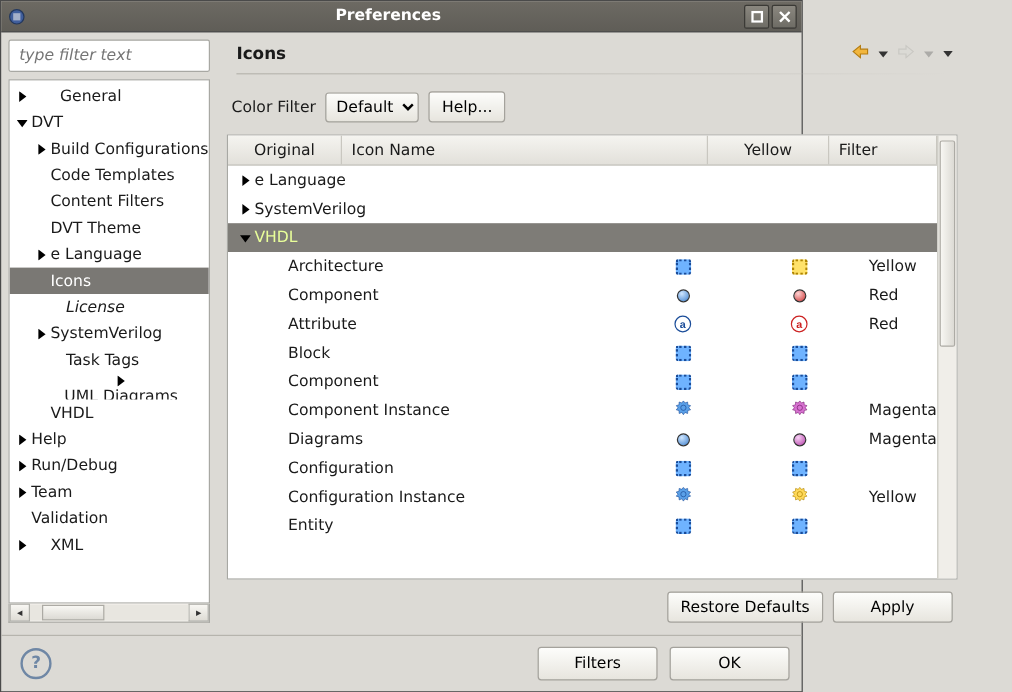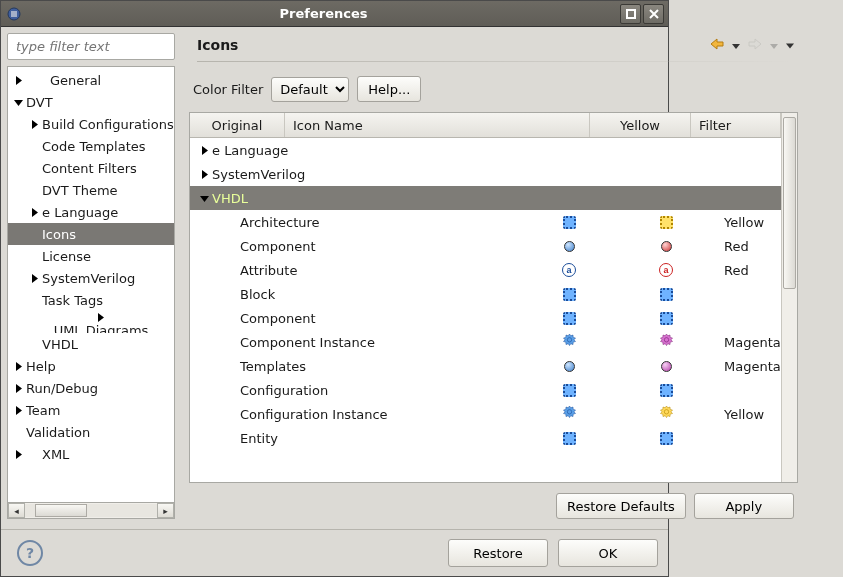--- a/index.html
+++ b/index.html
@@ -406,33 +406,33 @@
                 <svg viewBox="0 0 9 9">
                   <path d="M2 0 L8 4.5 L2 9 Z"></path>
                 </svg>
               </span>
               <span>e Language</span>
             </div>
             <div class="tree-row selected" style="padding-left: 20px;">
               <span class="tw"></span>
               <span>Icons</span>
             </div>
-            <div class="tree-row" style="padding-left: 20px;">
+            <div class="tree-row" style="padding-left: 33px; font-style: italic;">
               <span class="tw"></span>
               <span>License</span>
             </div>
             <div class="tree-row" style="padding-left: 20px;">
               <span class="tw">
                 <svg viewBox="0 0 9 9">
                   <path d="M2 0 L8 4.5 L2 9 Z"></path>
                 </svg>
               </span>
               <span>SystemVerilog</span>
             </div>
-            <div class="tree-row" style="padding-left: 20px;">
+            <div class="tree-row" style="padding-left: 20px; margin-left: 13px;">
               <span class="tw"></span>
               <span>Task Tags</span>
             </div>
             <div class="tree-row" style="padding-left: 20px; flex-direction: column;">
               <span class="tw">
                 <svg viewBox="0 0 9 9">
                   <path d="M2 0 L8 4.5 L2 9 Z"></path>
                 </svg>
               </span>
               <span>UML Diagrams</span>
@@ -648,21 +648,21 @@
                     <span><svg class="gear magenta" viewBox="0 0 13 13">
                         <path d="M6.5 0 L7.8 1.8 L10 1 L10.2 3.4 L12.5 4 L11 5.8 L12.5 7.5 L10.2 8.1 L10 10.6 L7.8 9.7 L6.5 11.6 L5.2 9.7 L3 10.6 L2.8 8.1 L0.5 7.5 L2 5.8 L0.5 4 L2.8 3.4 L3 1 L5.2 1.8 Z" stroke-width="0.5"></path>
                         <circle cx="6.5" cy="5.8" r="2.2" stroke-width="0.6"></circle>
                       </svg></span>
                   </div>
                   <div class="cell-filter">Magenta</div>
                 </div>
                 <div class="trow">
                   <div class="cell-name ti-2">
                     <span class="tw"></span>
-                    <span>Templates</span>
+                    <span>Diagrams</span>
                   </div>
                   <div class="cell-orig">
                     <span class="ball blue"></span>
                   </div>
                   <div class="cell-prev">
                     <span class="ball magenta"></span>
                   </div>
                   <div class="cell-filter">Magenta</div>
                 </div>
                 <div class="trow">
@@ -723,17 +723,17 @@
           <button class="btn">Restore Defaults</button>
           <button class="btn wide">Apply</button>
         </div>
       </div>
     </div>
   </div>
 
   <div class="footer">
     <span class="help-icon">?</span>
     <span class="footer-btns">
-      <button class="btn">Restore</button>
+      <button class="btn">Filters</button>
       <button class="btn">OK</button>
     </span>
   </div>
 </div>
 
 </body></html>

